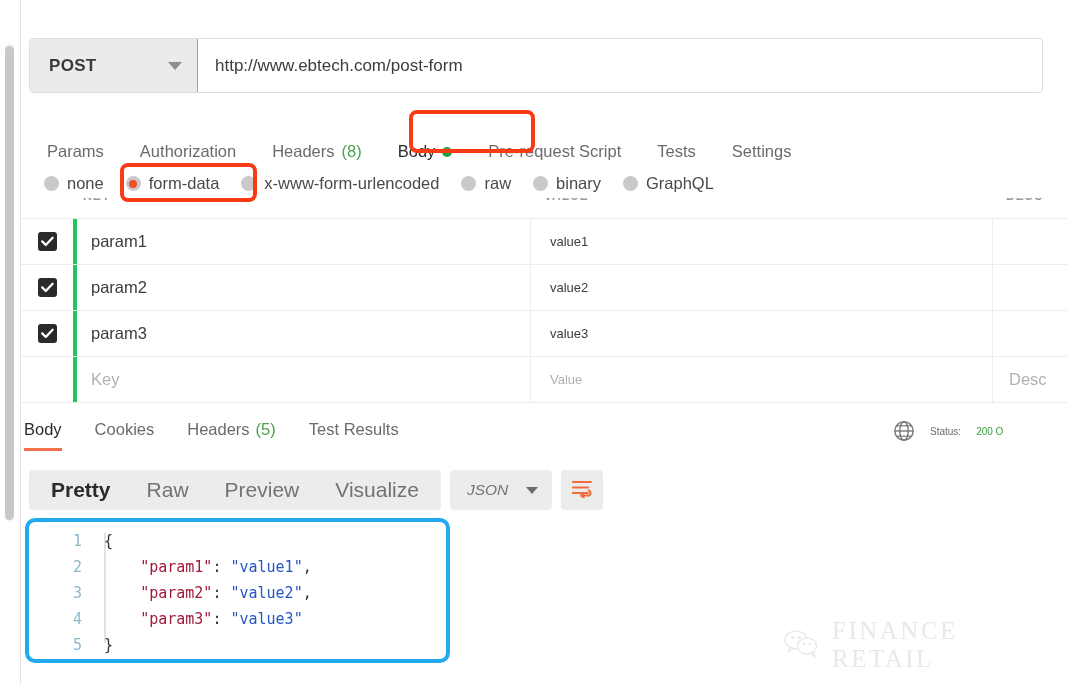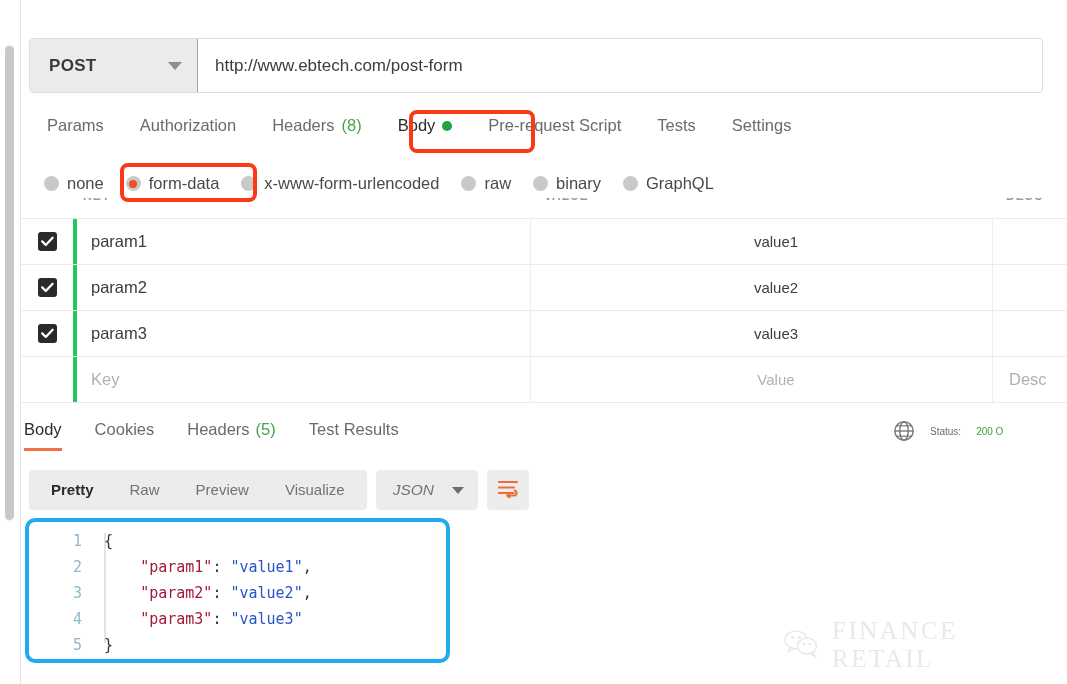--- a/index.html
+++ b/index.html
@@ -93,20 +93,21 @@
     gap: 0px;
   }
   .req-tab {
     font-size: 16.5px;
     color: #6b6b6b;
     padding: 0 18px;
     white-space: nowrap;
     display: flex;
     align-items: center;
     gap: 7px;
+    margin-top: 26px;
   }
   .req-tab.active { color: #2b2b2b; }
   .tab-count { color: #4aa24a; font-size: 16.5px; }
   .dot-green {
     width: 10px; height: 10px;
     border-radius: 50%;
     background: #24a148;
     display: inline-block;
   }
 
@@ -196,30 +197,29 @@
     font-size: 16.5px;
     color: #3d3d3d;
     border-left: 4px solid #22c55e;
     height: 45px;
     display: flex;
     align-items: center;
     flex: none;
   }
   .cell-value {
     width: 462px;
-    padding-left: 29px;
+    padding-left: 19px;
     box-sizing: border-box;
-    font-size: 15px;
+    font-size: 13px;
     color: #3d3d3d;
     border-left: 1px solid #ececec;
     height: 45px;
     display: flex;
     align-items: center;
     flex: none;
-    justify-content: center;
   }
   .cell-desc {
     flex: 1;
     padding-left: 16px;
     box-sizing: border-box;
     font-size: 16.5px;
     color: #3d3d3d;
     border-left: 1px solid #ececec;
     height: 45px;
     display: flex;
@@ -272,21 +272,21 @@
   }
   .seg-group {
     background: #ececec;
     border-radius: 4px;
     height: 40px;
     display: flex;
     align-items: center;
     padding: 0 4px;
   }
   .seg {
-    font-size: 15px;
+    font-size: 21px;
     color: #737373;
     padding: 0 18px;
     line-height: 40px;
   }
   .seg.active { color: #2b2b2b; font-weight: bold; }
   .fmt-select {
     background: #ececec;
     border-radius: 4px;
     height: 40px;
     display: flex;

